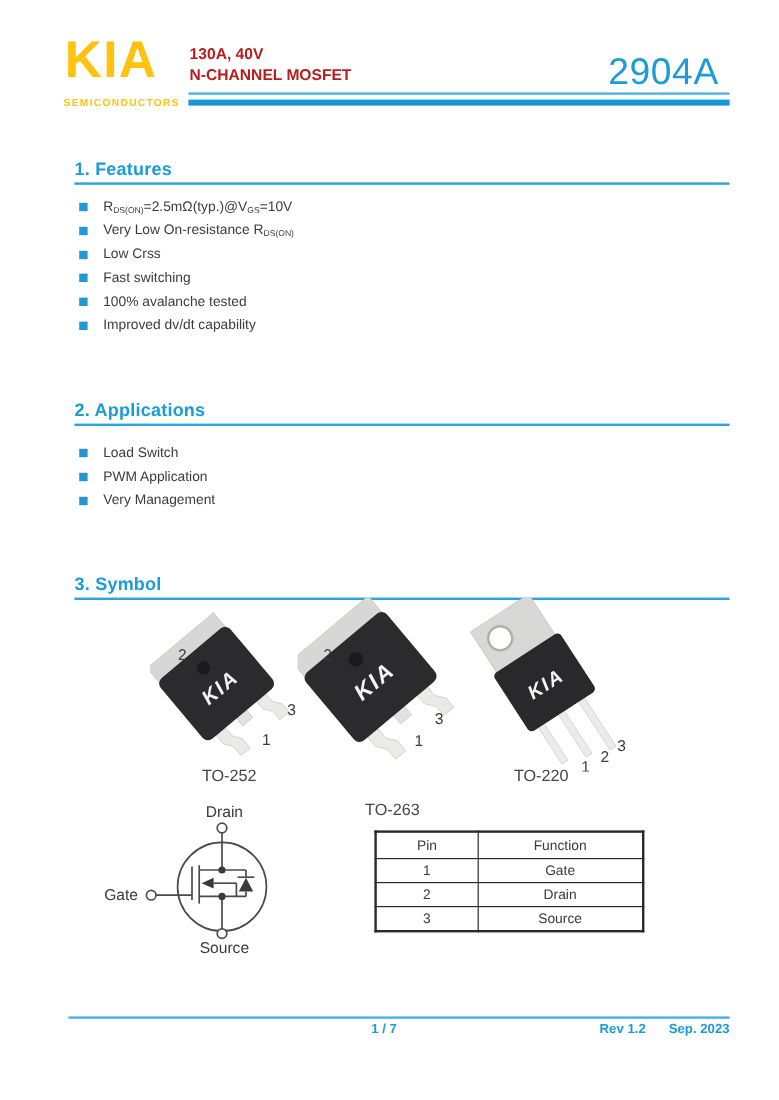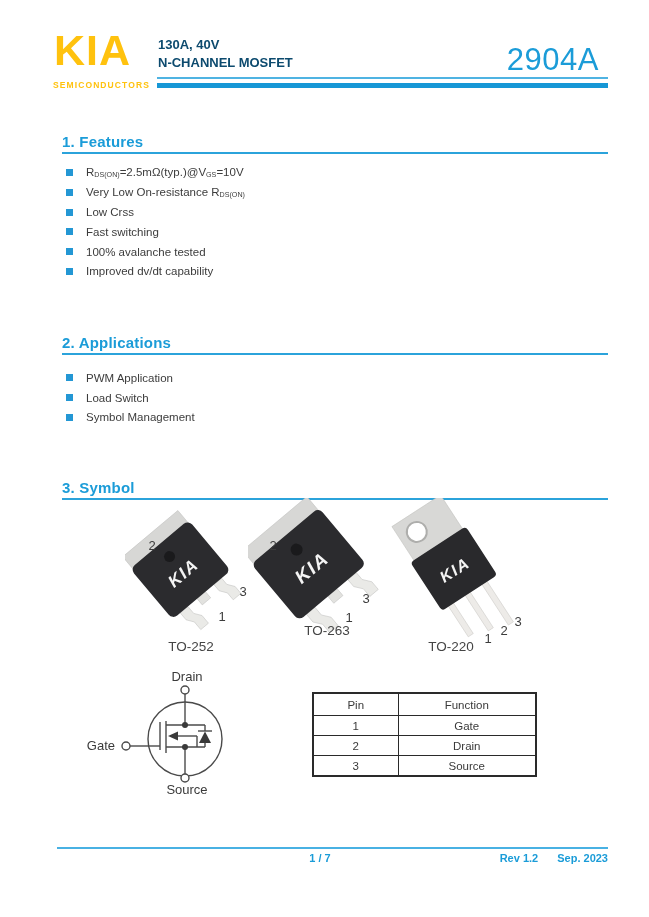--- a/index.html
+++ b/index.html
@@ -3,21 +3,21 @@
 <meta charset="utf-8">
 <style>
   html,body{margin:0;padding:0;background:#ffffff;}
   .page{position:relative;width:649px;height:917px;background:#ffffff;overflow:hidden;
         font-family:"Liberation Sans", sans-serif;color:#3c3c3c;}
   .abs{position:absolute;}
 
   
   .logo-text{left:54px;top:26px;font-size:43px;font-weight:bold;color:#FFC20E;letter-spacing:1px;line-height:48px;}
   .logo-sub{left:53px;top:80px;font-size:8.5px;font-weight:bold;color:#FFC20E;letter-spacing:1.1px;}
-  .hdr-sub{left:158px;top:36px;font-size:13px;font-weight:bold;color:#0c4a6e;line-height:17.5px;}
+  .hdr-sub{left:158px;top:36px;font-size:13px;font-weight:bold;color:#b91c1c;line-height:17.5px;}
   .part-no{top:42px;right:50px;font-size:31px;color:#1B9CD8;font-weight:400;letter-spacing:0.5px;margin-left:31px;}
   .hline-thin{left:157px;top:77px;width:451px;height:2px;background:#4FB3E2;}
   .hline-thick{left:157px;top:83px;width:451px;height:5px;background:#1697D6;}
 
   
   .sec-head{font-size:15px;font-weight:bold;color:#1B9CD8;letter-spacing:0.2px;}
   .sec-rule{left:62px;width:546px;height:2px;background:#2BA3DB;}
 
   ul.blist{list-style:none;margin:0;padding:0;}
   ul.blist li{display:flex;align-items:center;height:19.7px;font-size:11.5px;color:#3c3c3c;}
@@ -89,29 +89,29 @@
         <span class="sq"></span>
         <span>Improved dv/dt capability</span>
       </li>
   </ul>
 
   <div class="abs sec-head" style="left:62px;top:334px;">2. Applications</div>
   <div class="abs sec-rule" style="top:353px;"></div>
   <ul class="abs blist" style="left:66px;top:368px;">
     <li>
         <span class="sq"></span>
+        <span>Load Switch</span>
+      </li>
+    <li>
+        <span class="sq"></span>
         <span>PWM Application</span>
       </li>
     <li>
         <span class="sq"></span>
-        <span>Load Switch</span>
-      </li>
-    <li>
-        <span class="sq"></span>
-        <span>Symbol Management</span>
+        <span>Very Management</span>
       </li>
   </ul>
 
   <div class="abs sec-head" style="left:62px;top:479px;">3. Symbol</div>
   <div class="abs sec-rule" style="top:498px;"></div>
 
   <svg class="abs" style="left:125px;top:505px;" width="135" height="130" viewBox="0 0 135 130">
     <g transform="rotate(-40 60 70)">
       <rect x="24" y="16" width="72" height="26" fill="#d7d7d5" stroke="#bdbdbb" stroke-width="0.5"></rect>
       <path d="M32,96 h10 v9 l5,7 v10 h-10 v-10 l-5,-7 z" fill="#eaeae7" stroke="#bfbfbc" stroke-width="0.5"></path>
@@ -134,21 +134,21 @@
       <path d="M84,102 h11 v9 l6,8 v10 h-11 v-10 l-6,-8 z" fill="#eaeae7" stroke="#bfbfbc" stroke-width="0.5"></path>
       <rect x="58" y="102" width="12" height="9" fill="#e2e2df" stroke="#bfbfbc" stroke-width="0.5"></rect>
       <rect x="20" y="28" width="88" height="74" rx="6" fill="#2b2b2e"></rect>
       <circle cx="64" cy="46" r="6" fill="#1a1a1c"></circle>
       <text class="pkg-brand" x="64" y="76" font-size="19" text-anchor="middle">KIA</text>
     </g>
     <text class="pkg-label" x="25" y="52" text-anchor="middle">2</text>
     <text class="pkg-label" x="118" y="105" text-anchor="middle">3</text>
     <text class="pkg-label" x="101" y="124" text-anchor="middle">1</text>
   </svg>
-  <div class="abs pkg-caption" style="left:277px;top:612px;width:100px;">TO-263</div>
+  <div class="abs pkg-caption" style="left:277px;top:656px;width:100px;">TO-263</div>
 
   <svg class="abs" style="left:385px;top:498px;" width="155" height="145" viewBox="0 0 155 145">
     <g transform="rotate(-33 62 62)">
       <rect x="34" y="4" width="58" height="42" fill="#d8d8d6" stroke="#bdbdbb" stroke-width="0.5"></rect>
       <circle cx="52" cy="22" r="10" fill="#ffffff" stroke="#aeaeac" stroke-width="2"></circle>
       <rect x="38" y="100" width="6" height="38" fill="#edebe8" stroke="#c9c7c4" stroke-width="0.5"></rect>
       <rect x="58" y="100" width="6" height="44" fill="#edebe8" stroke="#c9c7c4" stroke-width="0.5"></rect>
       <rect x="78" y="100" width="6" height="50" fill="#edebe8" stroke="#c9c7c4" stroke-width="0.5"></rect>
       <rect x="30" y="44" width="66" height="58" rx="4" fill="#29292c"></rect>
       <text class="pkg-brand" x="63" y="80" font-size="16" text-anchor="middle">KIA</text>

